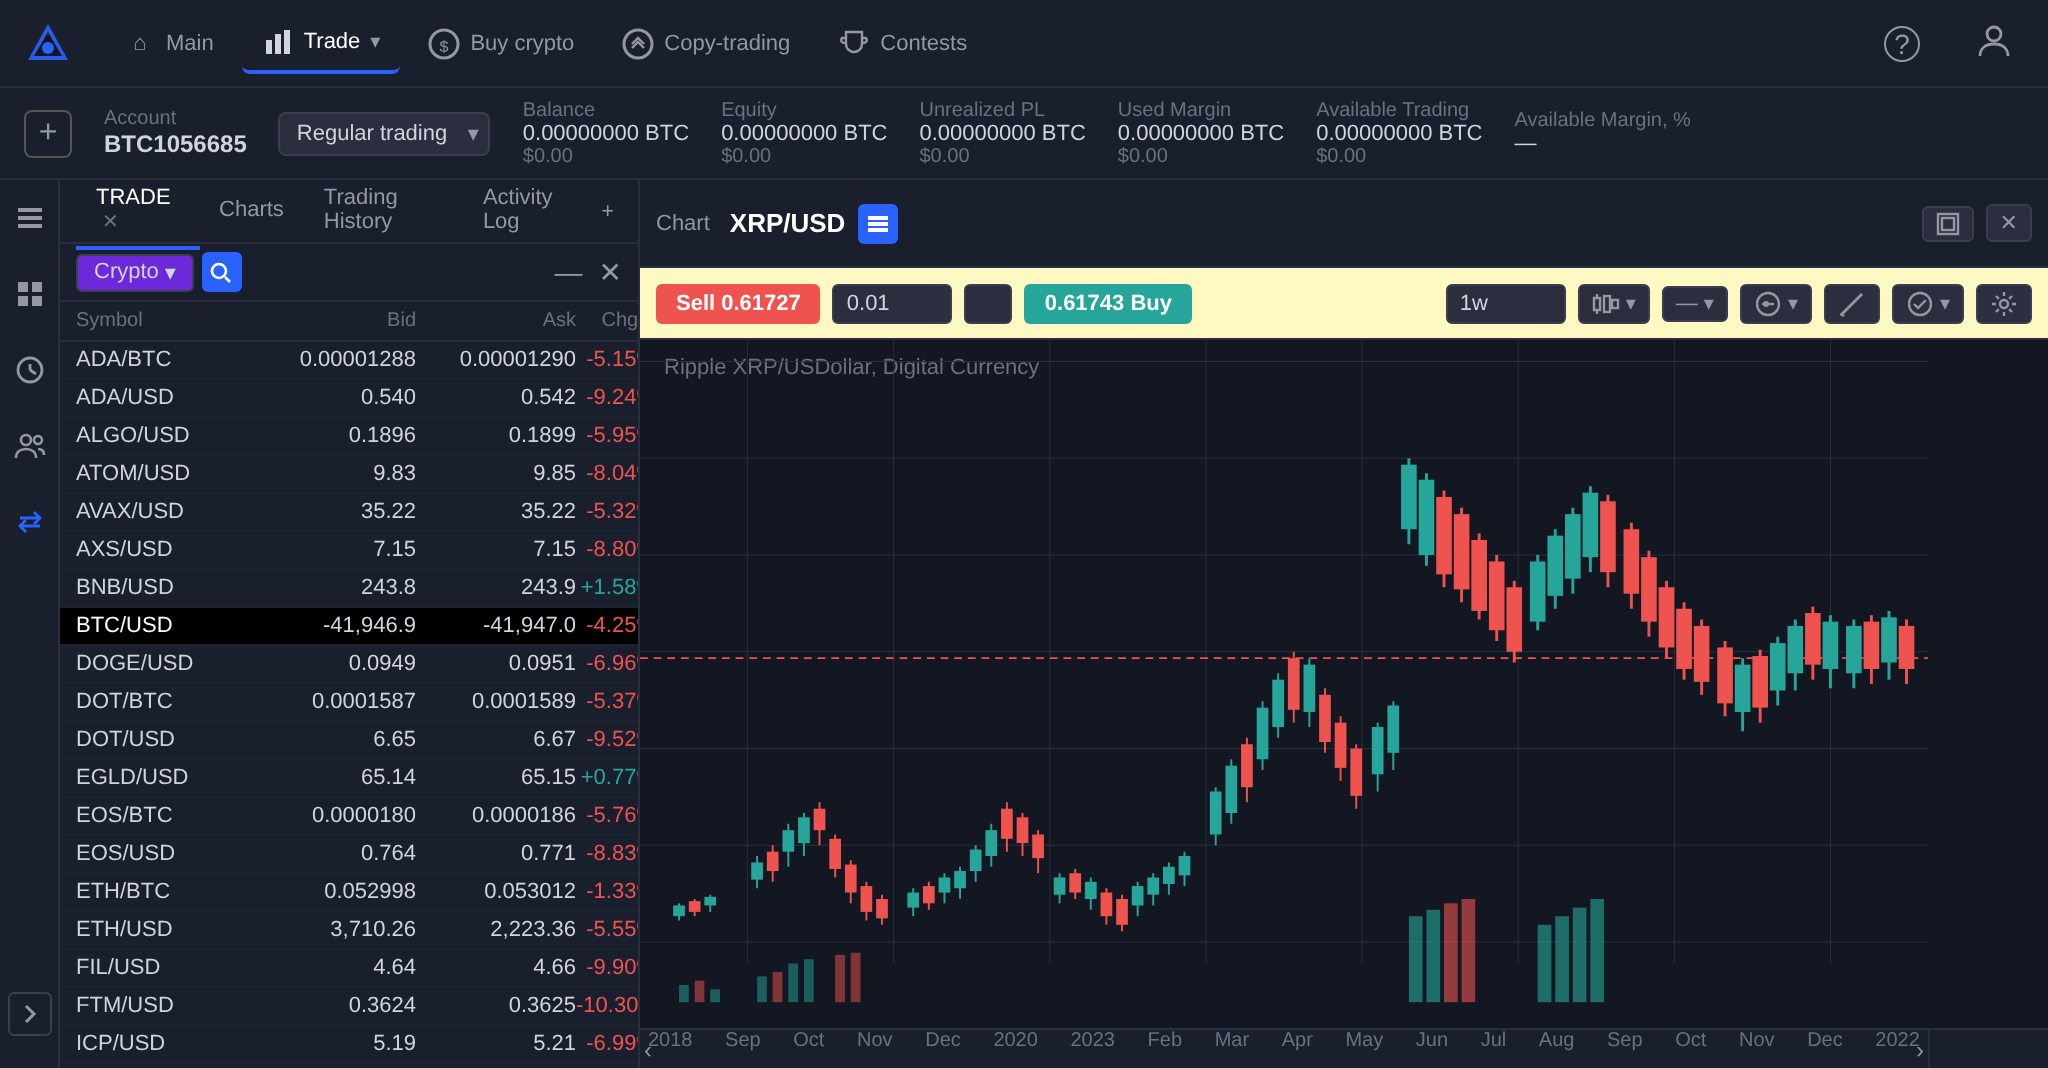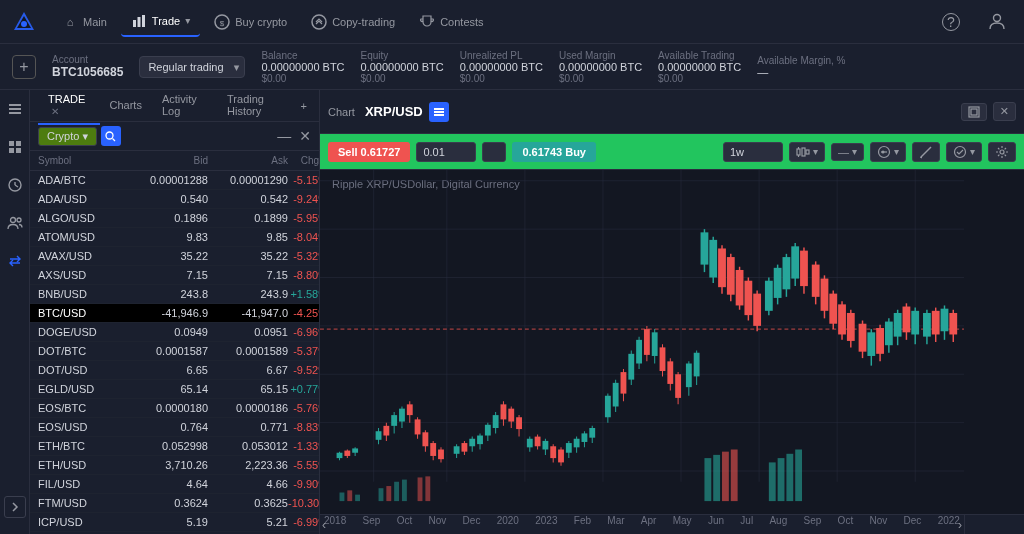--- a/index.html
+++ b/index.html
@@ -205,21 +205,21 @@
       flex-direction: column;
     }
     .watchlist-header {
       display: flex;
       align-items: center;
       padding: 4px 8px;
       border-bottom: 1px solid #2a2e3e;
       gap: 4px;
     }
     .crypto-btn {
-      background: #4d7c0f;
+      background: #6d28d9;
       border: 1px solid #3a3e4e;
       border-radius: 3px;
       color: #d1d4dc;
       padding: 2px 8px;
       font-size: 11px;
       cursor: pointer;
       display: flex;
       align-items: center;
       gap: 3px;
     }
@@ -324,21 +324,21 @@
       padding: 2px 6px;
       font-size: 11px;
       cursor: pointer;
       display: flex;
       align-items: center;
       gap: 3px;
     }
 
     .order-bar {
       height: 36px;
-      background: #22c55e;
+      background: #fef9c3;
       border-bottom: 1px solid #2a2e3e;
       display: flex;
       align-items: center;
       padding: 0 8px;
       gap: 6px;
     }
     .sell-btn {
       background: #ef5350;
       border: none;
       color: #fff;
@@ -593,24 +593,24 @@
   <div class="trading-panel">
     <div class="panel-tabs">
       <div class="panel-tab active">
         <span>TRADE</span>
         <span class="panel-tab-close">✕</span>
       </div>
       <div class="panel-tab">
         <span>Charts</span>
       </div>
       <div class="panel-tab">
+        <span>Trading History</span>
+      </div>
+      <div class="panel-tab">
         <span>Activity Log</span>
-      </div>
-      <div class="panel-tab">
-        <span>Trading History</span>
       </div>
       <div class="plus-tab">+</div>
     </div>
 
     <div class="watchlist">
       <div class="watchlist-header">
         <div class="crypto-btn">
           <span>Crypto</span>
           <span>▾</span>
         </div>

